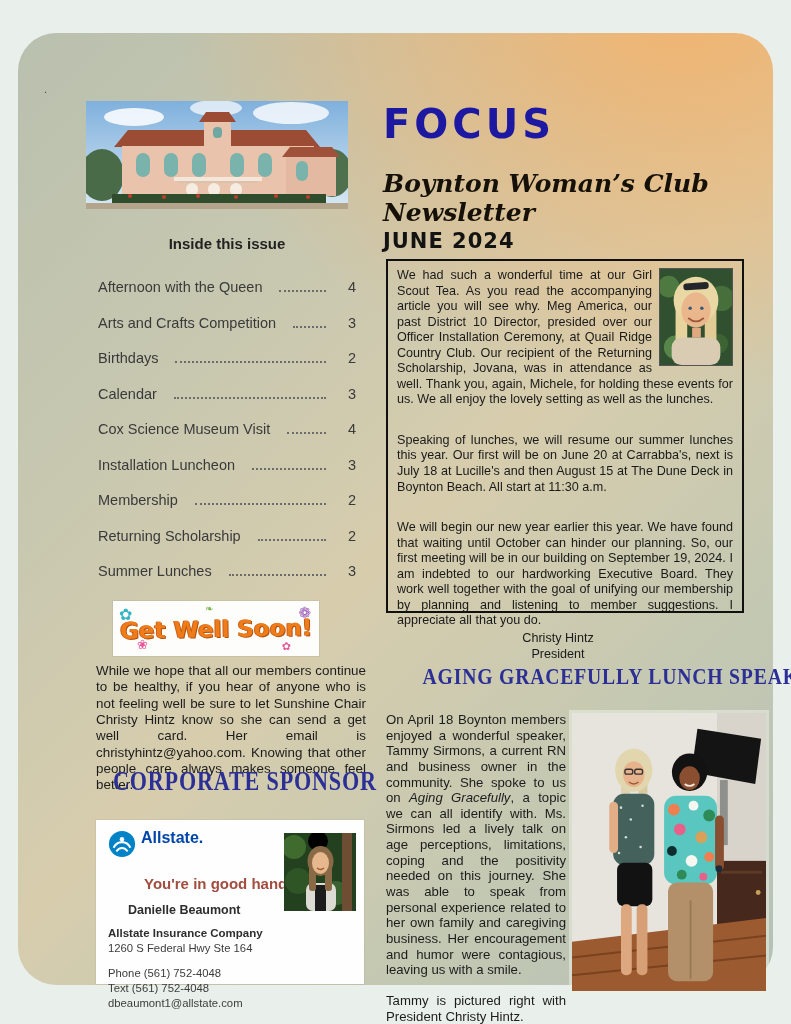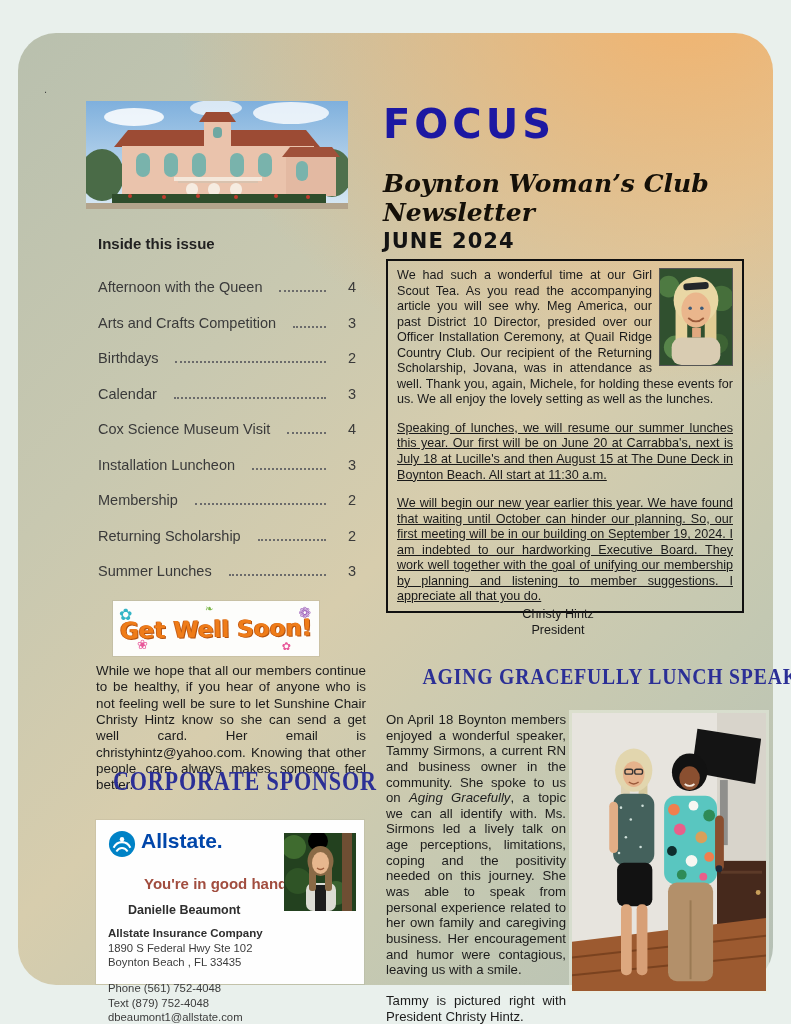--- a/index.html
+++ b/index.html
@@ -31,35 +31,35 @@
     margin-top:22px; font-family:"DejaVu Serif", serif; font-style:italic; font-weight:700;
     font-size:25px; color:#151008;
   }
   .issue-date {
     margin-top:2px; font-family:"DejaVu Sans", sans-serif; font-weight:800;
     font-size:21px; color:#131313; letter-spacing:1px;
   }
 
   
   .toc { position:absolute; left:80px; top:202px; width:258px; }
-  .toc-heading { text-align:left; font-weight:700; font-size:15px; color:#222; }
+  .toc-heading { text-align:center; font-weight:700; font-size:15px; color:#222; }
   .toc-list { margin-top:27px; display:flex; flex-direction:column; gap:19.5px; }
   .toc-row { display:flex; font-size:14.5px; color:#3a3a3a;gap:15px; }
   .toc-label { white-space:nowrap; }
   .toc-leader { flex:1; border-bottom:2px dotted #6b6b6b; margin:0 3px 3px 2px; min-width:10px; }
   .toc-page { width:12px; text-align:right; }
 
   
   .pres-box {
     position:absolute; left:368px; top:226px; width:358px; height:354px;
     border:2px solid #101010; padding:7px 9px 6px 9px;
     font-size:12.6px; line-height:1.235; text-align:justify; color:#1a1a1a;
   }
   .pres-photo { float:right; width:74px; height:98px; margin:0 0 5px 7px; border:1px solid #555; }
-  .pres-box p + p { margin-top:13px;text-decoration:underline; }
+  .pres-box p + p { margin-top:25px; }
   .pres-sig { margin-top:2px; text-align:center; padding-right:14px; line-height:1.25; }
 
   
   .getwell-box {
     position:absolute; left:95px; top:568px; width:206px; height:55px;
     background:#fdfdfb; display:flex; align-items:center; justify-content:center;
     box-shadow:0 0 0 1px rgba(0,0,0,.05);
   }
   .getwell-text {
     font-family:"DejaVu Sans", sans-serif; font-weight:800; font-size:23px;
@@ -89,21 +89,21 @@
     letter-spacing:1px;
   }
   .sponsor-heading .serif-caps { font-size:27px; }
 
   .allstate-card {
     position:absolute; left:78px; top:787px; width:268px; height:164px;
     background:#fefefe; padding:10px 10px 8px 12px; box-shadow:0 0 0 1px rgba(0,0,0,.04);
     font-size:11.3px; color:#3c3c3c; line-height:1.3;
   }
   .allstate-logo-row { display:flex; align-items:flex-start; gap:5px; }
-  .allstate-word { font-family:"Liberation Sans", sans-serif; font-weight:700; font-size:21px; color:#0046aa; line-height:1; }
+  .allstate-word { font-family:"Liberation Sans", sans-serif; font-weight:700; font-size:16px; color:#0046aa; line-height:1; }
   .allstate-tagline { font-size:15px; color:#a14d3f; font-weight:700; margin:16px 0 0 36px; }
   .agent-name { margin-top:8px; margin-left:20px; font-weight:700; font-size:12.5px; color:#2e2e2e; }
   .agent-title { margin-left:20px; font-size:12px; }
   .agent-company { margin-top:8px; font-weight:700; font-size:11.5px; color:#2e2e2e; }
   .contact-block { margin-top:11px; }
   .agent-photo { position:absolute; right:8px; top:13px; width:72px; height:78px; }
 
   
   .aging-heading { position:absolute; left:360px; top:630px; width:390px; text-align:center; }
   .aging-heading .serif-caps { font-size:24px; }
@@ -277,25 +277,24 @@
           <path d="M6 19 C10 11 20 11 24 19" stroke="#fff" stroke-width="2.2" fill="none"></path>
           <path d="M9 23 C12 18 18 18 21 23" stroke="#fff" stroke-width="2" fill="none"></path>
           <circle cx="15" cy="10" r="2.4" fill="#fff"></circle>
         </svg>
       </span>
       <span class="allstate-word">Allstate.</span>
     </div>
     <div class="allstate-tagline">You're in good hands.</div>
     <div class="agent-name">Danielle Beaumont</div>
     <div class="agent-company">Allstate Insurance Company</div>
-    <div>1890 S Federal Hwy Ste 102</div>
-    <div>Boynton Beach , FL 33435</div>
+    <div>1260 S Federal Hwy Ste 164</div>
     <div class="contact-block">
       <div>Phone (561) 752-4048</div>
-      <div>Text (879) 752-4048</div>
+      <div>Text (561) 752-4048</div>
       <div>dbeaumont1@allstate.com</div>
     </div>
     <div class="agent-photo">
       <svg viewBox="0 0 72 78" preserveAspectRatio="none">
         <rect width="72" height="78" fill="#23411f"></rect>
         <circle cx="10" cy="14" r="12" fill="#3f6b2f"></circle>
           <circle cx="34" cy="8" r="10" fill="#35592а"></circle>
         <circle cx="14" cy="48" r="13" fill="#2f5426"></circle>
           <circle cx="52" cy="60" r="12" fill="#3a6230"></circle>
         <rect x="58" y="0" width="10" height="78" fill="#6e4e33"></rect>

